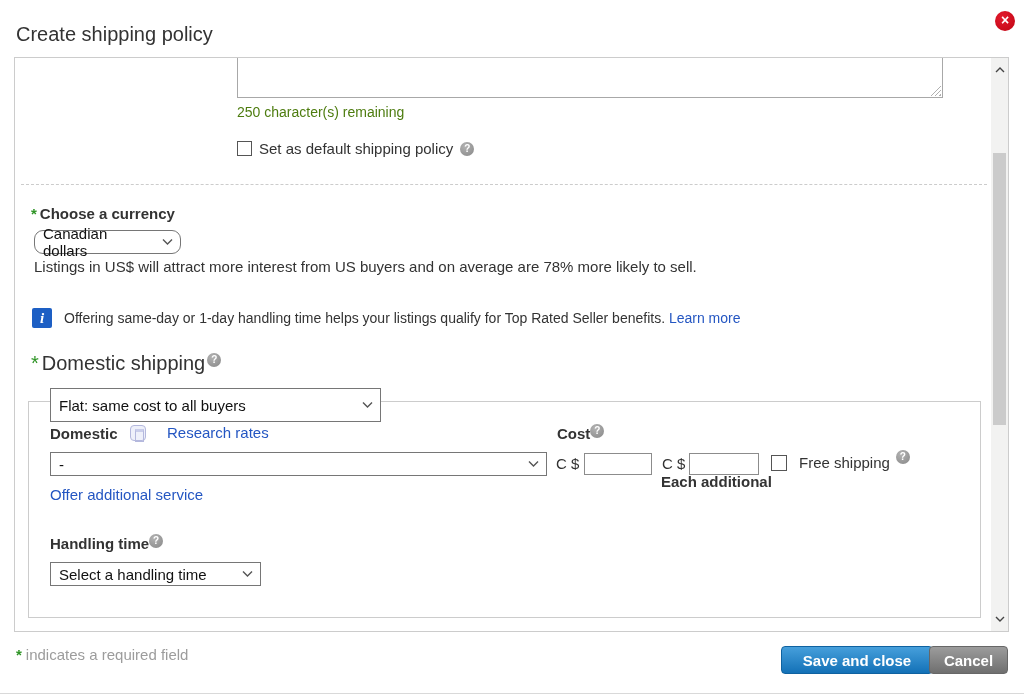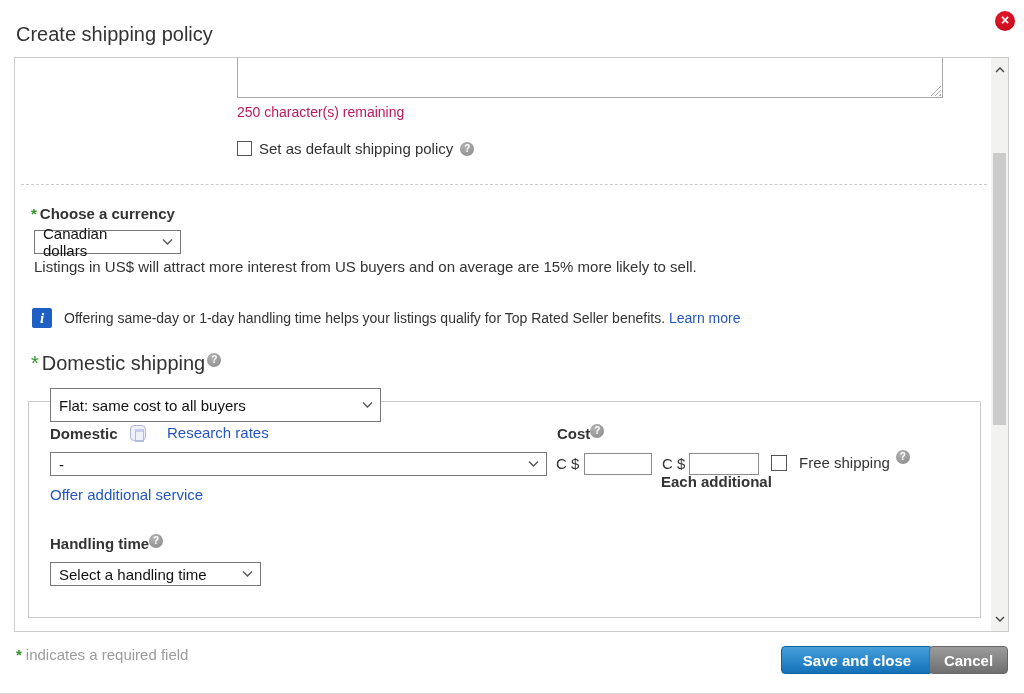--- a/index.html
+++ b/index.html
@@ -35,38 +35,38 @@
   }
   .desc-wrap textarea {
     position:absolute; inset:0; width:100%; height:100%; border:none; resize:none; outline:none;
     font-family:"Liberation Sans", sans-serif; font-size:14px;
   }
   .grip {
     position:absolute; right:1px; bottom:1px; width:11px; height:11px;
     background:repeating-linear-gradient(135deg, transparent 0 2px, #b0b0b0 2px 3px);
     clip-path:polygon(100% 0, 100% 100%, 0 100%);
   }
-  .chars-note { position:absolute; left:222px; top:46px; font-size:14px; color:#be185d; }
+  .chars-note { position:absolute; left:222px; top:46px; font-size:14px; color:#4d7c0f; }
   .checkbox { display:inline-block; width:15px; height:15px; border:1px solid #555; background:#fff; vertical-align:middle; }
   .cb-row { position:absolute; left:222px; top:82px; font-size:15px; color:#333; display:flex; align-items:center; gap:7px; }
   .help {
     display:inline-block; width:14px; height:14px; border-radius:50%;
     background:radial-gradient(circle at 38% 30%, #b3b3b3, #878787);
     color:#fff; font-size:10px; font-weight:bold; text-align:center; line-height:14px;
   }
   .dashed-div { position:absolute; left:6px; top:126px; width:966px; border-top:1px dashed #ccc; }
   .req-star { color:#2e9425; font-size:15px; font-weight:bold; }
   .label-bold { font-size:15px; font-weight:bold; color:#333; }
   .section-label { position:absolute; left:16px; top:147px; display:flex; gap:3px; align-items:baseline; }
   .sel {
     position:absolute; background:#fff; border:1px solid #767676; font-size:15px; color:#111;
     display:flex; align-items:center; padding:0 26px 0 8px; cursor:pointer;
   }
   .sel .chev { position:absolute; right:7px; top:50%; transform:translateY(-50%); line-height:0; }
-  .sel-currency { left:19px; top:172px; width:147px; height:24px; }
+  .sel-currency { left:19px; top:172px; width:147px; height:24px;border-radius:9px; }
   .currency-note { position:absolute; left:19px; top:200px; font-size:15px; color:#333; }
   .tip-row { position:absolute; left:17px; top:250px; display:flex; align-items:center; gap:12px; font-size:14px; color:#333; }
   .info-icon {
     width:20px; height:20px; background:#1d5fc4; border-radius:2px; color:#fff;
     font-family:"Liberation Serif", serif; font-weight:bold; font-style:italic;
     font-size:15px; text-align:center; line-height:20px; flex:0 0 auto;
   }
   .link { color:#2456c2; cursor:pointer; text-decoration:none; }
   .domestic-heading { position:absolute; left:16px; top:294px; font-size:20px; color:#333; display:flex; align-items:baseline; gap:3px; }
   .domestic-heading .req-star { font-size:20px; font-weight:normal; }
@@ -134,21 +134,21 @@
     </div>
 
     <div class="sel sel-currency">
       <span>Canadian dollars</span>
       <span class="chev">
         <svg width="11" height="7" viewBox="0 0 11 7">
             <polyline points="1,1 5.5,5.5 10,1" fill="none" stroke="#555" stroke-width="1.4"></polyline>
           </svg>
       </span>
     </div>
-    <div class="currency-note">Listings in US$ will attract more interest from US buyers and on average are 15% more likely to sell.</div>
+    <div class="currency-note">Listings in US$ will attract more interest from US buyers and on average are 78% more likely to sell.</div>
 
     <div class="tip-row">
       <span class="info-icon">i</span>
       <span>
         <span>Offering same-day or 1-day handling time helps your listings qualify for Top Rated Seller benefits.</span>
         <a class="link">Learn more</a>
       </span>
     </div>
 
     <div class="domestic-heading">

